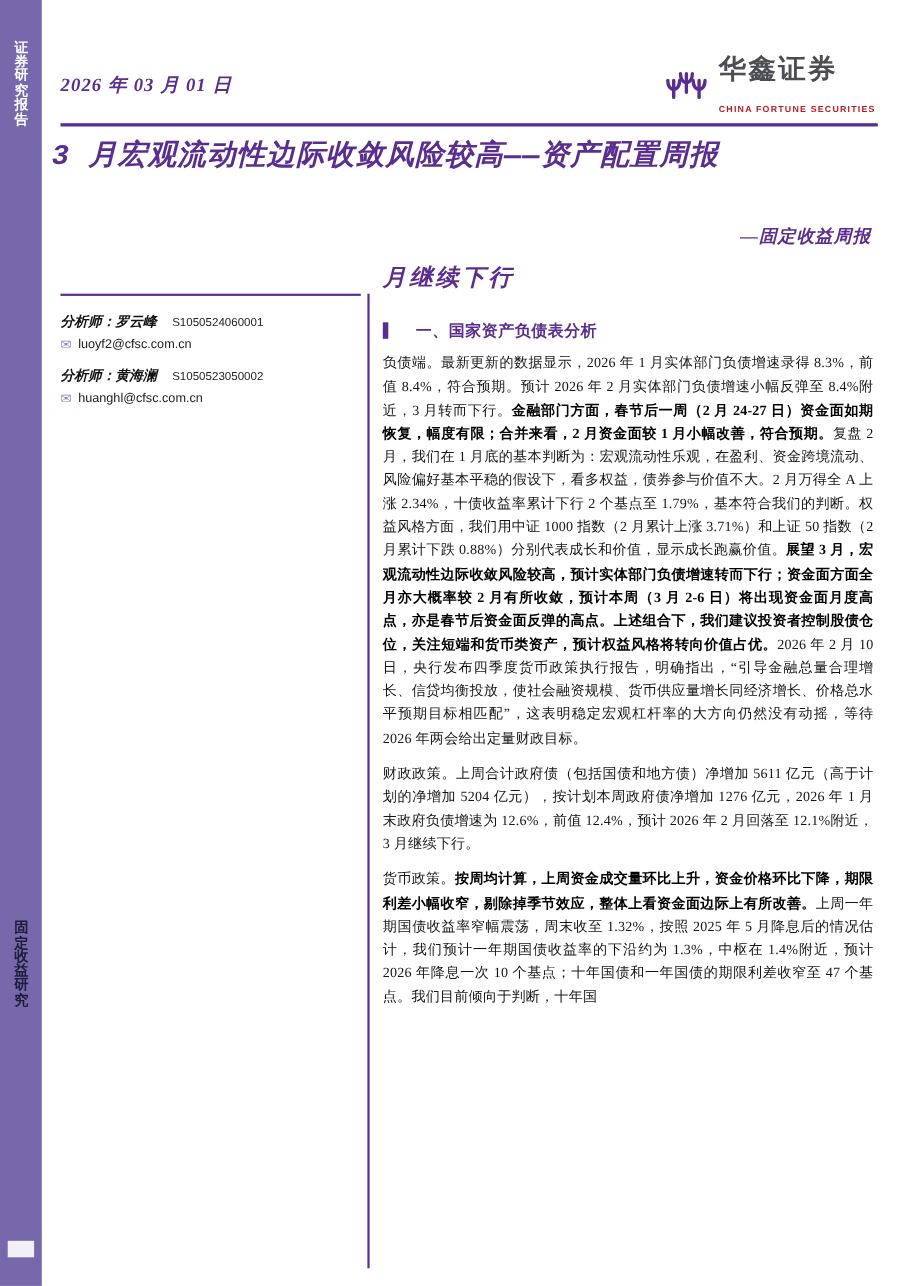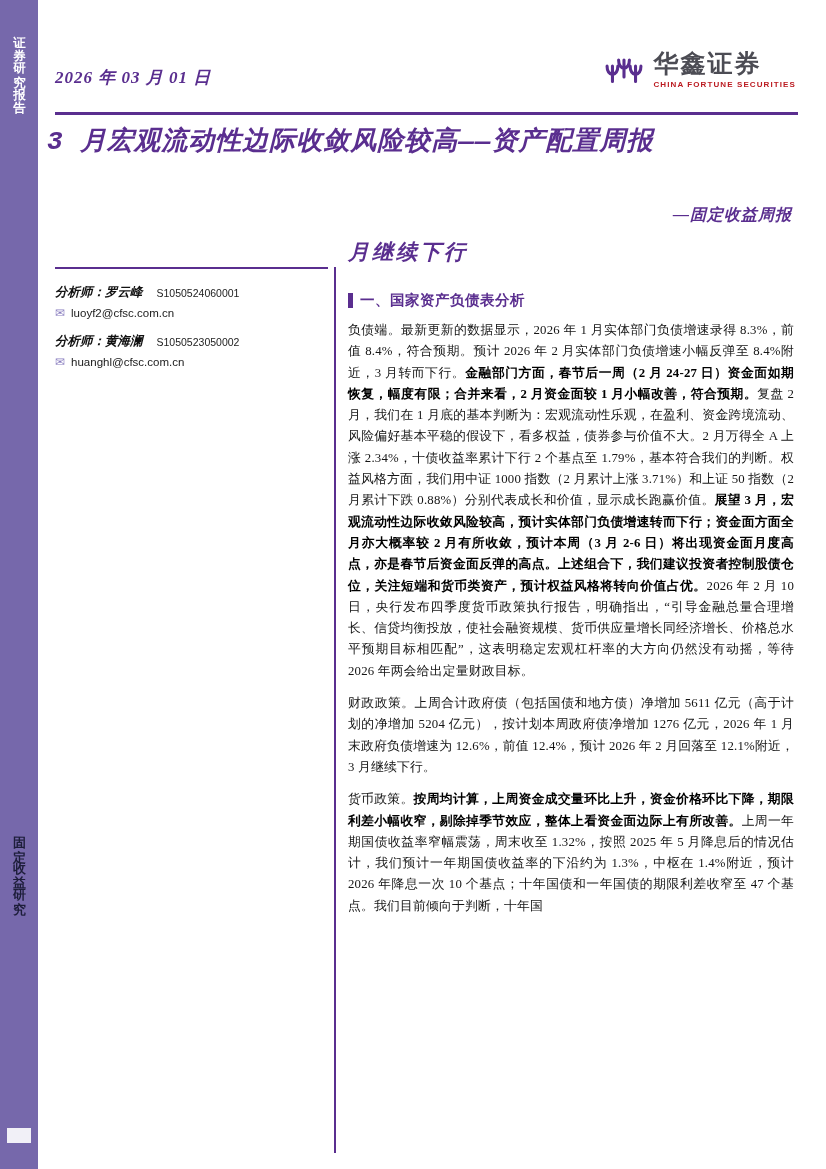--- a/index.html
+++ b/index.html
@@ -18,42 +18,42 @@
   .sidebar{position:absolute;left:0;top:0;width:38px;height:100%;background:var(--sidebar);}
   .v-text{writing-mode:vertical-rl;text-orientation:upright;position:absolute;left:50%;transform:translateX(-50%);white-space:nowrap;}
   .v-top{top:26px;color:#ffffff;font-size:12.5px;font-weight:bold;letter-spacing:13px;}
   .v-bottom{top:826px;color:#1d1d3a;font-size:13px;font-weight:bold;letter-spacing:13px;}
   .sb-mark{position:absolute;left:7px;bottom:26px;width:24px;height:15px;background:#ffffff;opacity:.9;}
   
   .date{position:absolute;left:55px;top:66px;font-size:17px;font-weight:bold;font-style:italic;color:var(--accent);letter-spacing:1px;}
   .brand{position:absolute;right:30px;top:50px;display:flex;align-items:center;gap:9px;}
   .brand-txt{display:flex;flex-direction:column;}
   .brand-cn{font-size:25px;font-weight:bold;color:#4c4c54;letter-spacing:2px;line-height:28px;}
-  .brand-en{font-size:8px;color:var(--brand_red);letter-spacing:1.1px;font-family:"Liberation Sans",sans-serif;font-weight:bold;margin-top:2px;}
+  .brand-en{font-size:8px;color:var(--brand_red);letter-spacing:1.1px;font-family:"Liberation Sans",sans-serif;font-weight:bold;margin-top:17px;}
   .rule{position:absolute;left:55px;right:28px;top:112px;height:3px;background:var(--accent);}
   .title{position:absolute;left:47px;top:124px;width:740px;font-size:26px;line-height:37px;font-weight:bold;font-style:italic;color:var(--accent);letter-spacing:1px;font-family:Liberation Mono, monospace;}
   .subtitle{position:absolute;right:34px;top:205px;font-size:16px;font-weight:bold;font-style:italic;color:var(--accent);letter-spacing:1px;}
   
   .left-col{position:absolute;left:55px;top:267px;width:273px;border-top:2px solid var(--accent);padding-top:15px;}
   .divider{position:absolute;left:334px;top:267px;bottom:16px;width:2px;background:var(--accent);}
   .right-col{position:absolute;left:348px;top:238px;width:446px;}
   
   .analyst .an-row{display:flex;align-items:center;}
   .an-name{font-size:12.5px;font-weight:bold;font-style:italic;color:#111;}
   .an-id{font-size:10.5px;margin-left:14px;color:#222;font-family:"Liberation Sans",sans-serif;}
   .an-mail-row{margin-top:6px;margin-bottom:14px;display:flex;align-items:center;gap:6px;}
   .mail-icon{color:#8b7fc0;font-size:12px;line-height:12px;}
   .an-mail{font-size:11.5px;color:#1a1a1a;font-family:"Liberation Sans",sans-serif;}
   
   .related{margin-top:213px;}
   .related-title{font-size:14px;font-weight:bold;font-style:italic;color:var(--accent);margin-bottom:10px;letter-spacing:1px;}
   .rel-item{font-size:11.5px;line-height:19px;color:#111;padding-left:24px;text-indent:-24px;margin-bottom:8px;text-align:justify;}
   
   .highlights{font-size:21px;font-weight:bold;font-style:italic;color:var(--accent);letter-spacing:3px;margin-bottom:25px;}
-  .section-head{display:flex;align-items:center;gap:7px;margin-bottom:10px;}
+  .section-head{display:flex;align-items:center;gap:25px;margin-bottom:10px;}
   .sq{width:5px;height:15px;background:var(--accent);flex:0 0 auto;}
   .section-title{font-size:14.5px;font-weight:bold;color:var(--accent);letter-spacing:.5px;}
   .para{font-size:12.8px;line-height:21.3px;text-align:justify;margin-bottom:11px;letter-spacing:.2px;color:var(--body_text);}
   .para b{font-weight:bold;color:#000;}
 </style>
 </head>
 <body>
 
 <div class="page">
 

